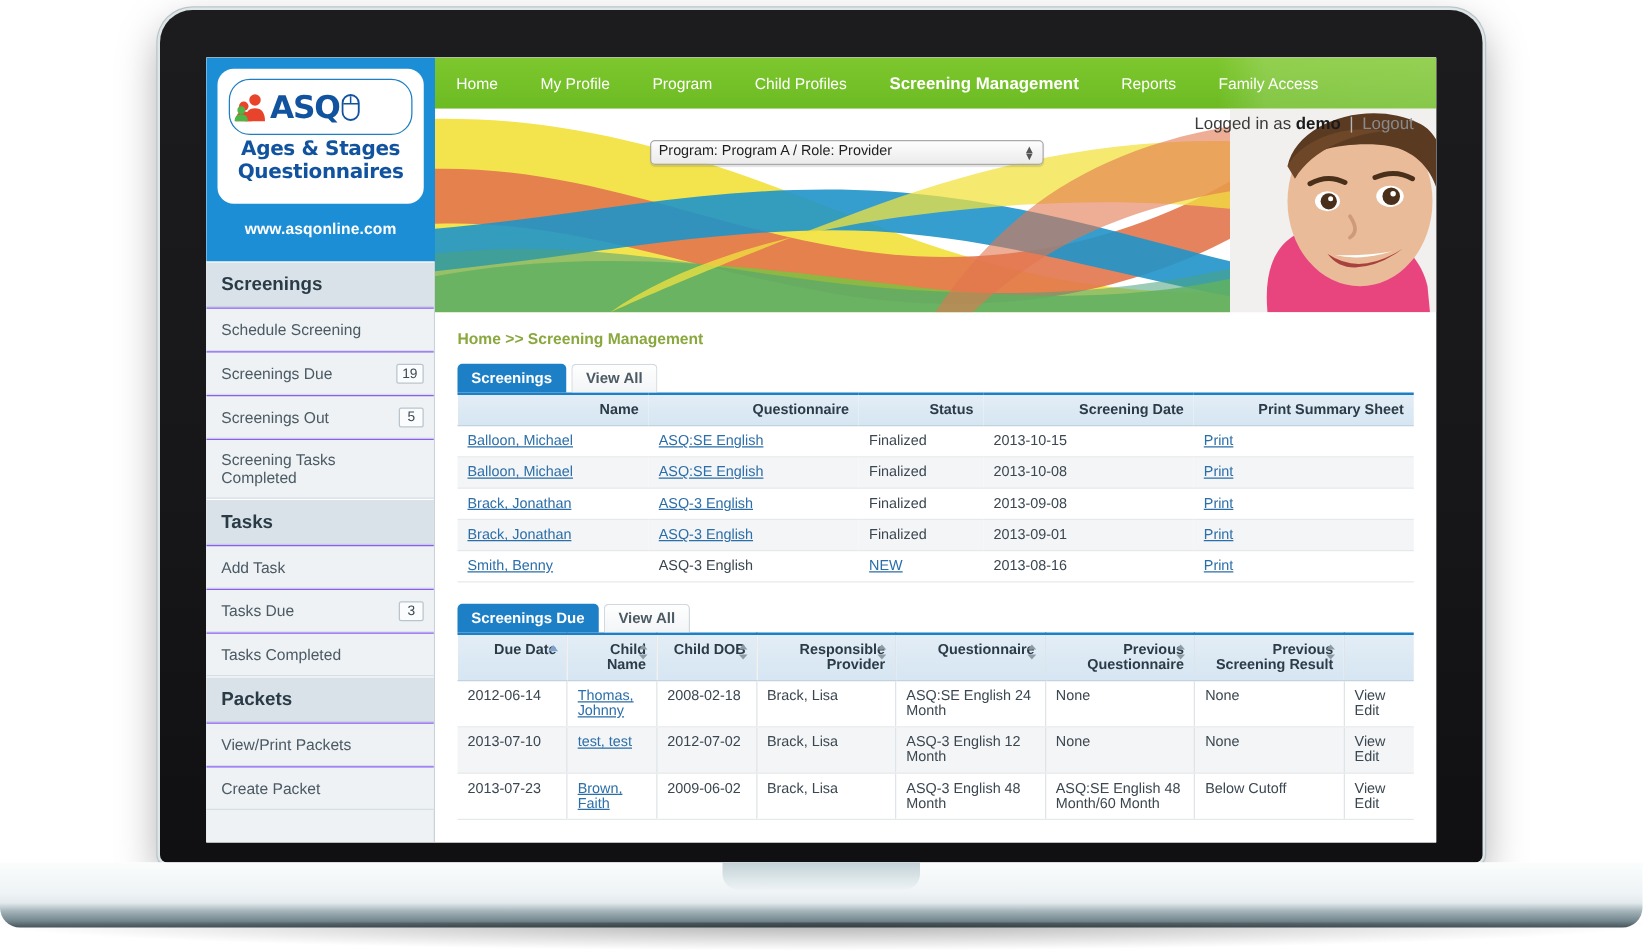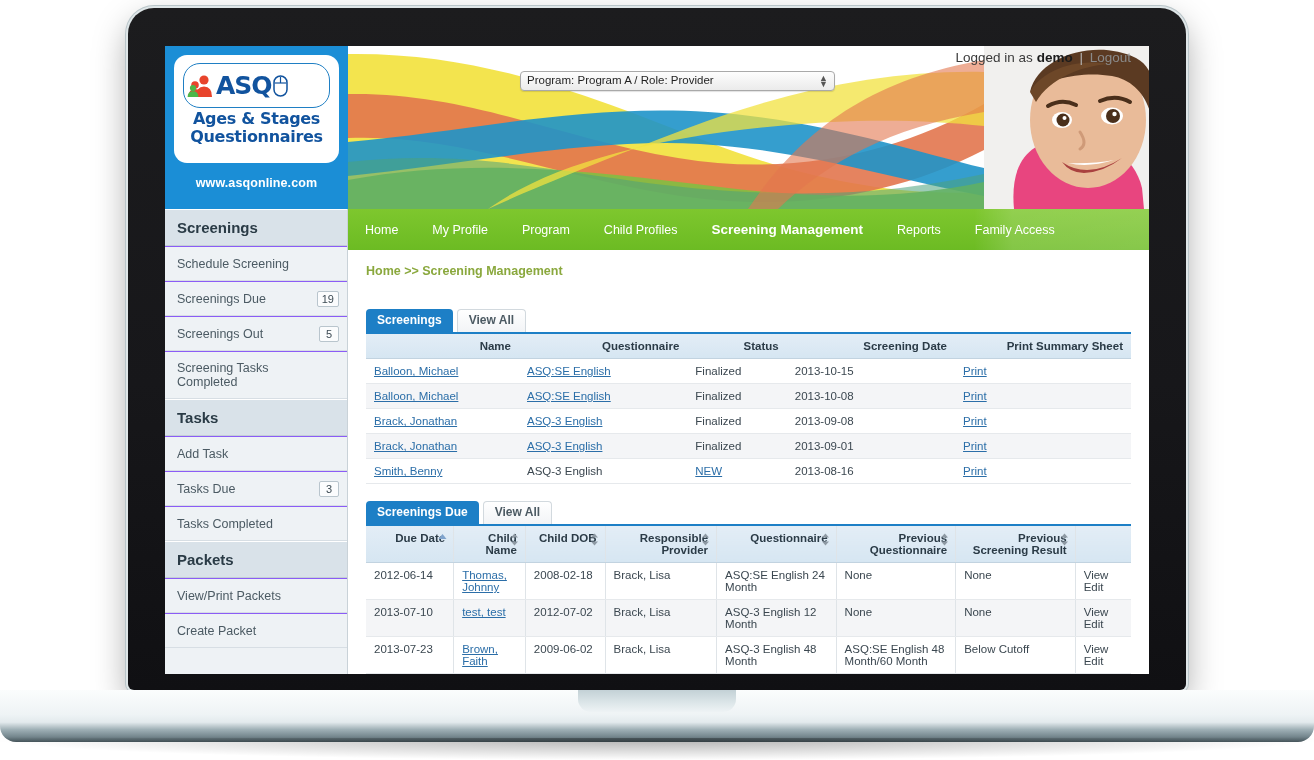--- a/index.html
+++ b/index.html
@@ -190,21 +190,21 @@
   .nav-item {
     color: #ffffff; font-size: 12.5px; text-decoration: none;
     padding: 0 0; margin: 0 17px; white-space: nowrap;
   }
   .nav-item.active { font-weight: bold; font-size: 13.5px; }
 
   
   #content { padding: 14px 18px 0 18px; }
   #breadcrumb {
     font-size: 12.5px; font-weight: bold; color: #8aa83d;
-    margin-bottom: 30px;
+    margin-bottom: 12px;
   }
 
   .panel { margin-bottom: 16px; }
   .tabrow { display: flex; align-items: flex-end; height: 24px; }
   .tab {
     font-size: 12px; font-weight: bold;
     padding: 4px 11px 4px 11px; border-radius: 4px 4px 0 0;
     line-height: 15px;
   }
   .tab.active { background: #1d7fc6; color: #ffffff; }
@@ -309,20 +309,30 @@
               <span>View/Print Packets</span>
             </div>
             <div class="side-item">
               <span>Create Packet</span>
             </div>
           </div>
       </div>
 
       <div id="right-col">
 
+        <div id="navbar">
+            <a href="#" class="nav-item">Home</a>
+            <a href="#" class="nav-item">My Profile</a>
+            <a href="#" class="nav-item">Program</a>
+            <a href="#" class="nav-item">Child Profiles</a>
+            <a href="#" class="nav-item active">Screening Management</a>
+            <a href="#" class="nav-item">Reports</a>
+            <a href="#" class="nav-item">Family Access</a>
+          </div>
+
         <div id="banner">
           <div id="banner-ribbons">
             <svg width="636" height="163" viewBox="0 0 636 163" preserveAspectRatio="none">
               <rect width="636" height="163" fill="#ffffff"></rect>
               <path d="M0 8 C140 6 250 54 360 96 C470 138 560 150 636 146 L636 163 L0 163 Z" fill="#f2e23f" opacity=".92"></path>
               <path d="M0 48 C120 46 210 92 330 112 C450 132 556 104 636 58 L636 104 C548 150 440 168 320 148 C200 128 110 88 0 92 Z" fill="#e2764e" opacity=".9"></path>
               <path d="M0 96 C120 86 230 58 360 66 C470 73 560 104 636 122 L636 150 C548 134 456 104 352 98 C240 92 120 118 0 130 Z" fill="#1f93c9" opacity=".9"></path>
               <path d="M0 134 C130 110 250 126 380 142 C480 154 560 152 636 136 L636 163 L0 163 Z" fill="#7dc242" opacity=".85"></path>
               <path d="M0 116 C150 100 240 138 400 146 C500 151 570 142 636 128 L636 163 L0 163 Z" fill="#4ba37b" opacity=".55"></path>
               <path d="M140 163 C200 120 300 92 430 80 C510 72 580 74 636 80 L636 26 C540 24 440 44 340 82 C250 116 186 142 140 163 Z" fill="#f2e23f" opacity=".75"></path>
@@ -359,30 +369,20 @@
             <span class="login-sep">|</span>
             <a id="logout-link" href="#">Logout</a>
           </div>
 
           <div id="program-select">
             <span>Program: Program A / Role: Provider</span>
             <span class="arrows">▲<br>▼</span>
           </div>
         </div>
 
-        <div id="navbar">
-            <a href="#" class="nav-item">Home</a>
-            <a href="#" class="nav-item">My Profile</a>
-            <a href="#" class="nav-item">Program</a>
-            <a href="#" class="nav-item">Child Profiles</a>
-            <a href="#" class="nav-item active">Screening Management</a>
-            <a href="#" class="nav-item">Reports</a>
-            <a href="#" class="nav-item">Family Access</a>
-          </div>
-
         <div id="content">
 
           <div id="breadcrumb">Home &gt;&gt; Screening Management</div>
 
           <div class="panel">
             <div class="tabrow" id="screenings-tabs">
                 <div class="tab active">Screenings</div>
                 <div class="tab inactive">View All</div>
               </div>
             <table class="grid">

